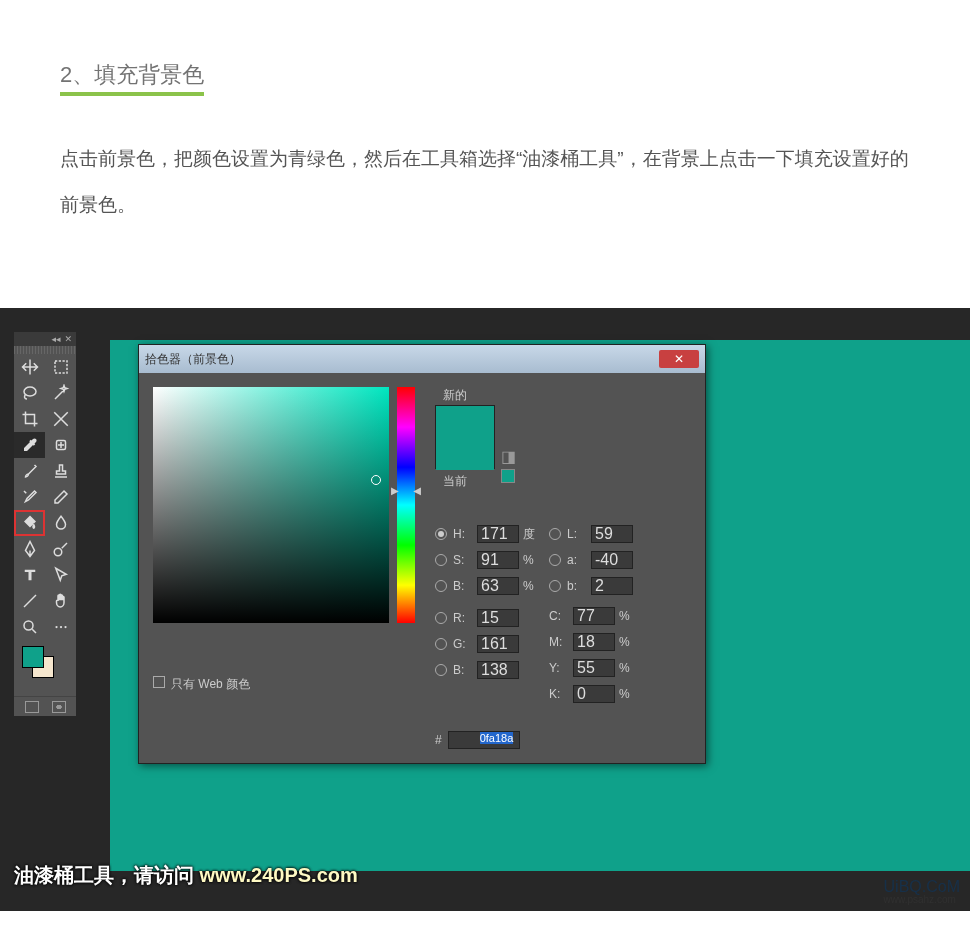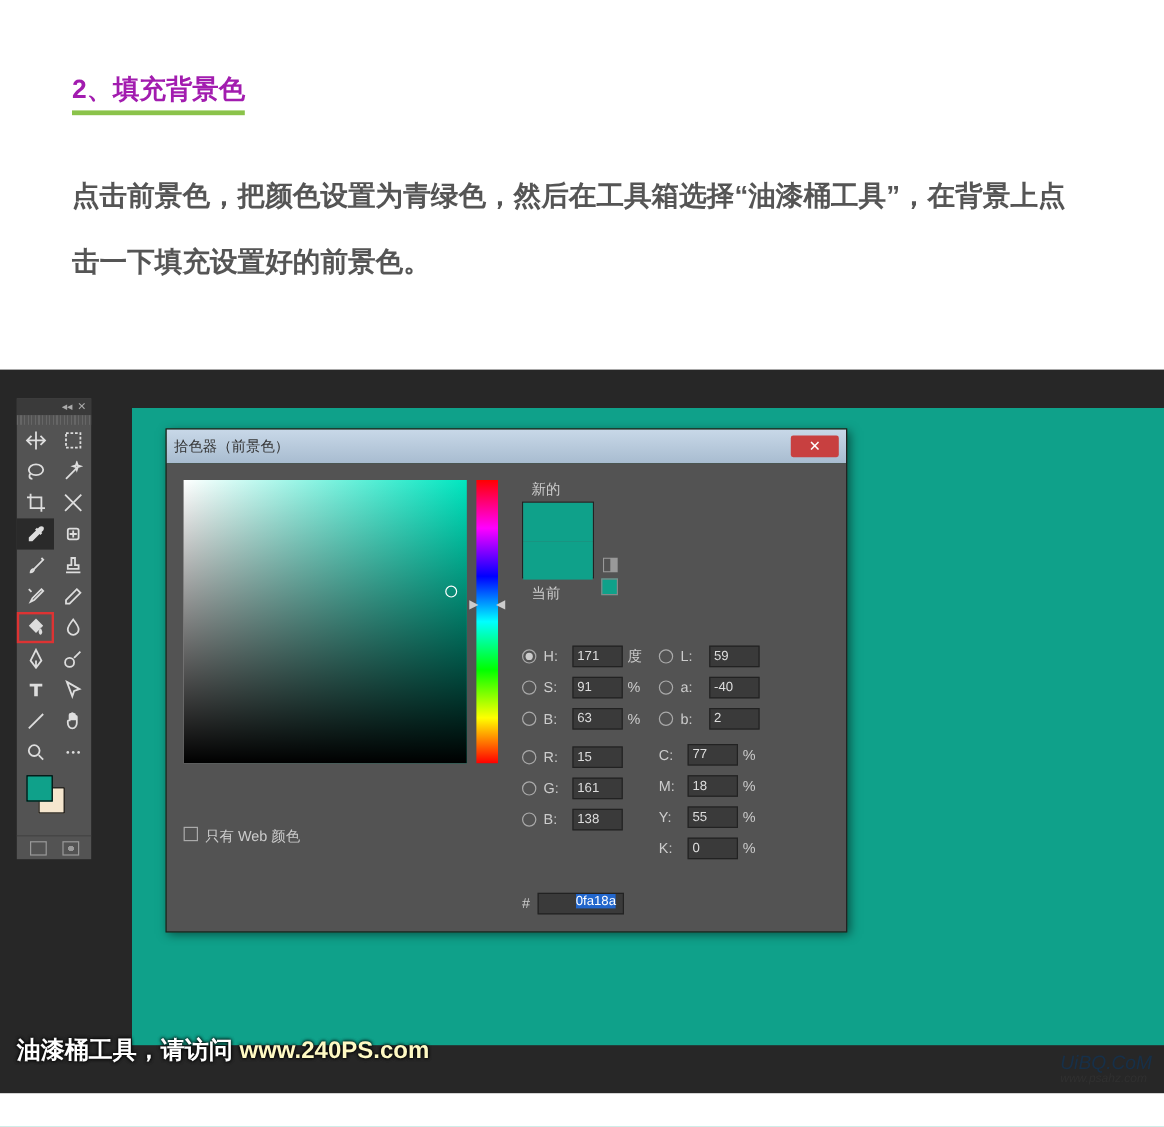--- a/index.html
+++ b/index.html
@@ -1,20 +1,20 @@
 <!DOCTYPE html>
 <html><head>
 <meta charset="utf-8">
 <style>
   * { box-sizing: border-box; margin: 0; padding: 0; }
   body { width: 970px; height: 939px; background: #fff; font-family: "Microsoft YaHei", Arial, sans-serif; position: relative; }
   
   .article { padding: 60px 60px 30px 60px; }
-  .heading { display: inline-block; color: #a21caf; font-size: 22px; font-weight: bold; border-bottom: 4px solid #8bc34a; padding-bottom: 2px; margin-bottom: 40px; }
-  .body-text { color: #555; font-size: 23px; line-height: 2.4; font-weight: bold; }
+  .heading { display: inline-block; color: #737373; font-size: 22px; font-weight: normal; border-bottom: 4px solid #8bc34a; padding-bottom: 2px; margin-bottom: 40px; }
+  .body-text { color: #555; font-size: 19px; line-height: 2.4; }
   
   .screenshot { position: absolute; left: 0; right: 0; top: 308px; height: 603px; background: #272727; }
   .canvas-teal { position: absolute; left: 110px; top: 32px; right: 0; bottom: 40px; background: #0fa18a; }
   
   
   .toolbar { position: absolute; left: 14px; top: 24px; width: 62px; background: #535353; border-radius: 0; }
   .tb-header { height: 14px; background: #3a3a3a; display:flex; justify-content:flex-end; align-items:center; padding:0 4px; gap:4px; }
   .tb-header span { color:#aaa; font-size:9px; line-height:1; }
   .tb-grip { height: 8px; background: repeating-linear-gradient(90deg,#666,#666 1px,#535353 1px,#535353 3px); }
   .tb-grid { display: grid; grid-template-columns: 1fr 1fr; }
@@ -22,21 +22,21 @@
   .tb-cell svg { width:18px; height:18px; }
   .tb-cell.sel-red { outline:2px solid #d33; outline-offset:-2px; }
   .tb-cell.sel-dark { background:#2a2a2a; }
   .tb-swatches { padding:6px 8px; }
   .sw-fg { width:22px; height:22px; background:#0fa18a; border:1px solid #000; position:relative; z-index:2; }
   .sw-bg { width:22px; height:22px; background:#f5e6ce; border:1px solid #000; position:relative; top:-12px; left:10px; z-index:1; }
   .tb-footer { height:20px; border-top:1px solid #444; display:flex; align-items:center; justify-content:space-around; padding:0 4px;}
   .tb-footer span { width:14px; height:12px; display:inline-block; }
   
   
-  .dialog { position:absolute; left:138px; top:49px; width:568px; background:#14532d; border:1px solid #222; box-shadow:2px 2px 8px rgba(0,0,0,0.5); }
+  .dialog { position:absolute; left:138px; top:36px; width:568px; background:#737373; border:1px solid #222; box-shadow:2px 2px 8px rgba(0,0,0,0.5); }
   .dlg-title { height:28px; background:linear-gradient(#c8d8e8,#a8bcd0); display:flex; align-items:center; justify-content:space-between; padding:0 6px; font-size:12px; color:#333; }
   .dlg-close { width:40px; height:18px; background:#c84040; border-radius:2px; color:#fff; display:flex; align-items:center; justify-content:center; font-size:12px; }
   .dlg-body { background:#535353; padding:14px; position:relative; height:390px; }
   
   .sat-val { position:absolute; left:14px; top:14px; width:236px; height:236px; background: linear-gradient(to bottom, transparent, #000), linear-gradient(to right, #fff, #00e6c0); }
   .sat-cursor { position:absolute; width:10px; height:10px; border:1px solid #fff; border-radius:50%; left:218px; top:88px; }
   
   .hue { position:absolute; left:258px; top:14px; width:18px; height:236px; background: linear-gradient(to bottom, #f00, #f0f 17%, #00f 34%, #0ff 50%, #0f0 67%, #ff0 84%, #f00); }
   .hue-arrows { position:absolute; left:252px; top:112px; width:30px; display:flex; justify-content:space-between; color:#ccc; font-size:10px; }
   
@@ -49,35 +49,35 @@
   .tiny-sw { position:absolute; left:362px; top:96px; width:14px; height:14px; background:#0fa18a; border:1px solid #888; }
   
   .btns { position:absolute; right:14px; top:12px; width:146px; display:flex; flex-direction:column; gap:8px; }
   .pill { height:24px; border:1px solid #888; border-radius:12px; background:#535353; color:#ddd; font-size:12px; display:flex; align-items:center; justify-content:center; }
   
   .fields { position:absolute; left:296px; top:148px; color:#ccc; font-size:12px; }
   .frow { display:flex; align-items:center; height:26px; }
   .radio { width:12px; height:12px; border:1px solid #aaa; border-radius:50%; margin-right:6px; display:inline-flex; align-items:center; justify-content:center; }
   .radio.on::after { content:""; width:6px; height:6px; background:#ccc; border-radius:50%; }
   .flabel { width:20px; }
-  .finput { width:42px; height:18px; background:#3a3a3a; border:1px solid #222; color:#ddd; font-size:11px; padding:0 3px; margin:0 4px; }
+  .finput { width:42px; height:18px; background:#3a3a3a; border:1px solid #222; color:#ddd; font-size:16px; padding:0 3px; margin:0 4px; }
   .funit { width:18px; }
   .col2 { position:absolute; left:410px; top:148px; color:#ccc; font-size:12px; }
   .col3 { position:absolute; left:410px; top:230px; color:#ccc; font-size:12px; }
   
   .hex-row { position:absolute; left:296px; bottom:14px; display:flex; align-items:center; color:#ccc; font-size:12px; }
   .hex-input { width:72px; height:18px; background:#3a3a3a; border:1px solid #222; color:#fff; font-size:11px; padding:0 3px; margin-left:6px; }
   .hex-input .sel { background:#2266cc;margin-left:28px; }
   
   .webonly { position:absolute; left:14px; bottom:70px; display:flex; align-items:flex-start; color:#ccc; font-size:12px; gap:6px; }
   .chk { width:12px; height:12px; border:1px solid #aaa; }
   
   .footer-txt { position:absolute; left:14px; bottom:22px; color:#fff; font-size:20px; font-weight:bold; text-shadow:0 0 3px #000,0 0 3px #000; }
   .footer-txt .url { color:#fef9c3; }
-  .watermark { position:absolute; right:10px; bottom:6px; color:#135; font-size:16px; font-style:italic; opacity:0.75; display:flex; flex-direction:column; align-items:flex-start; line-height:1; }
+  .watermark { position:absolute; right:10px; bottom:6px; color:#135; font-size:16px; opacity:0.75; display:flex; flex-direction:column; align-items:flex-start; line-height:1; }
   .watermark .s { font-size:10px; color:#333; }
 </style>
 </head>
 <body>
 
 <div class="article">
   <div class="heading">2、填充背景色</div>
   <div class="body-text">点击前景色，把颜色设置为青绿色，然后在工具箱选择“油漆桶工具”，在背景上点击一下填充设置好的前景色。</div>
 </div>
 

